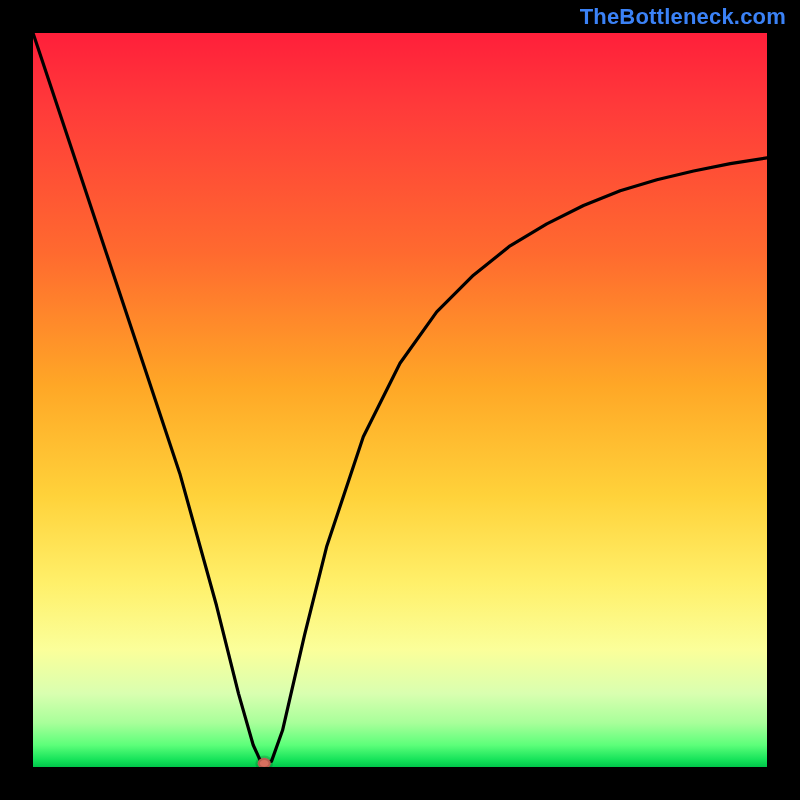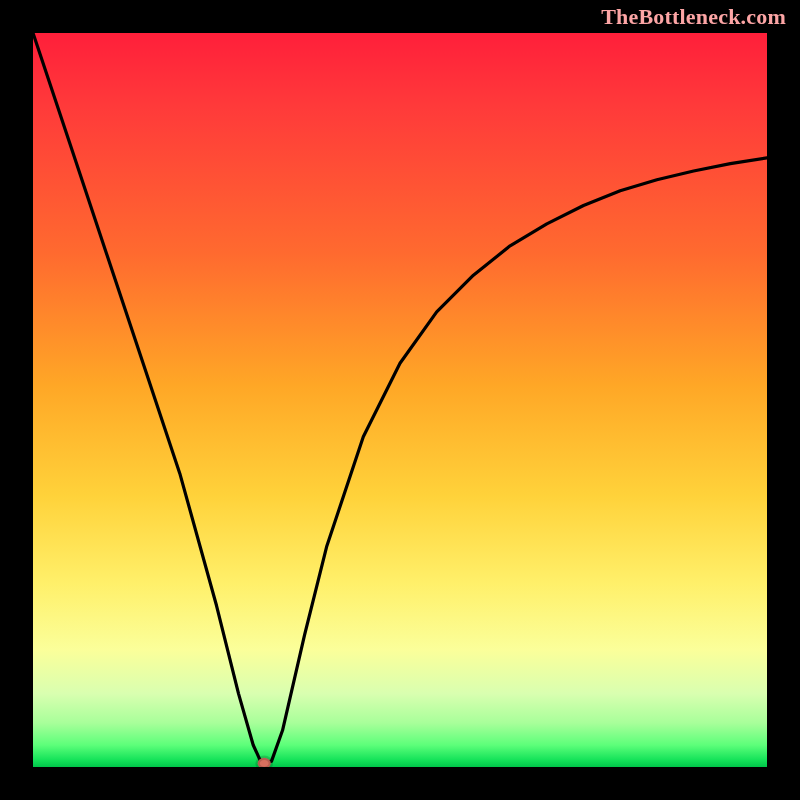--- a/index.html
+++ b/index.html
@@ -16,26 +16,25 @@
     left: 0;
     top: 0;
     width: 800px;
     height: 800px;
     background: #000;
   }
   .watermark {
     position: absolute;
     top: 4px;
     right: 14px;
-    color: #fca5a5;
+    color: #3b82f6;
     font-size: 22px;
     font-weight: 600;
     letter-spacing: 0.2px;
     user-select: none;
-    font-family: Liberation Serif, serif;
   }
   .plot-area {
     position: absolute;
     left: 33px;
     top: 33px;
     width: 734px;
     height: 734px;
     overflow: hidden;
   }
   .gradient-bg {

